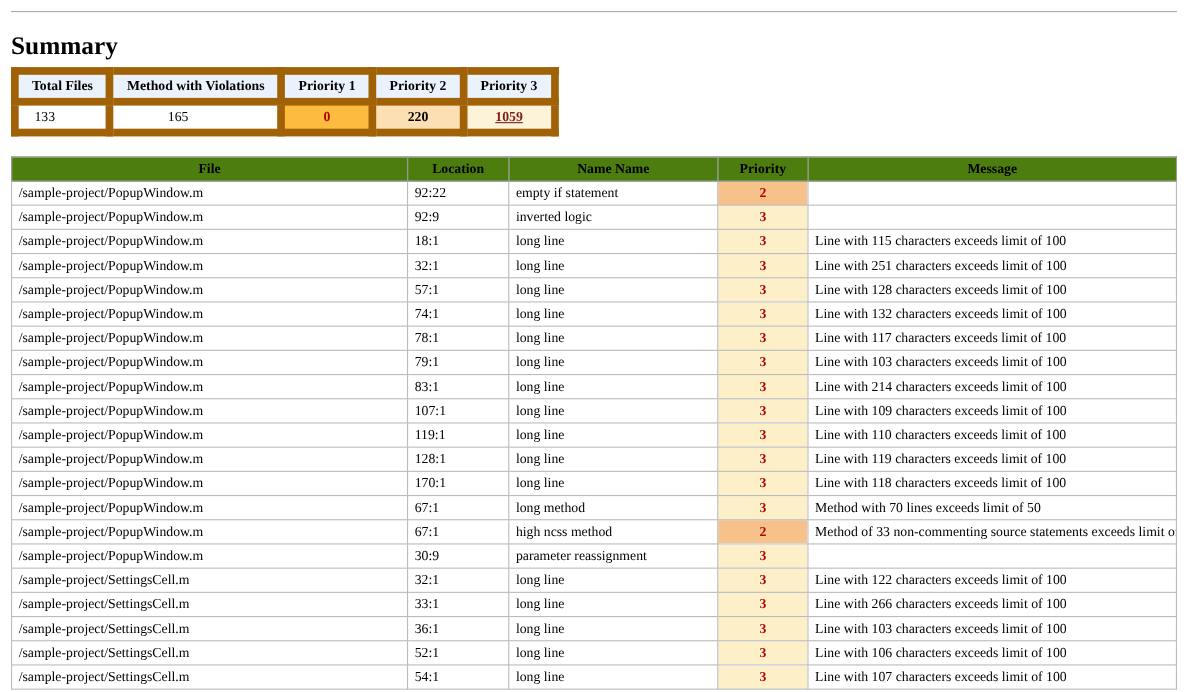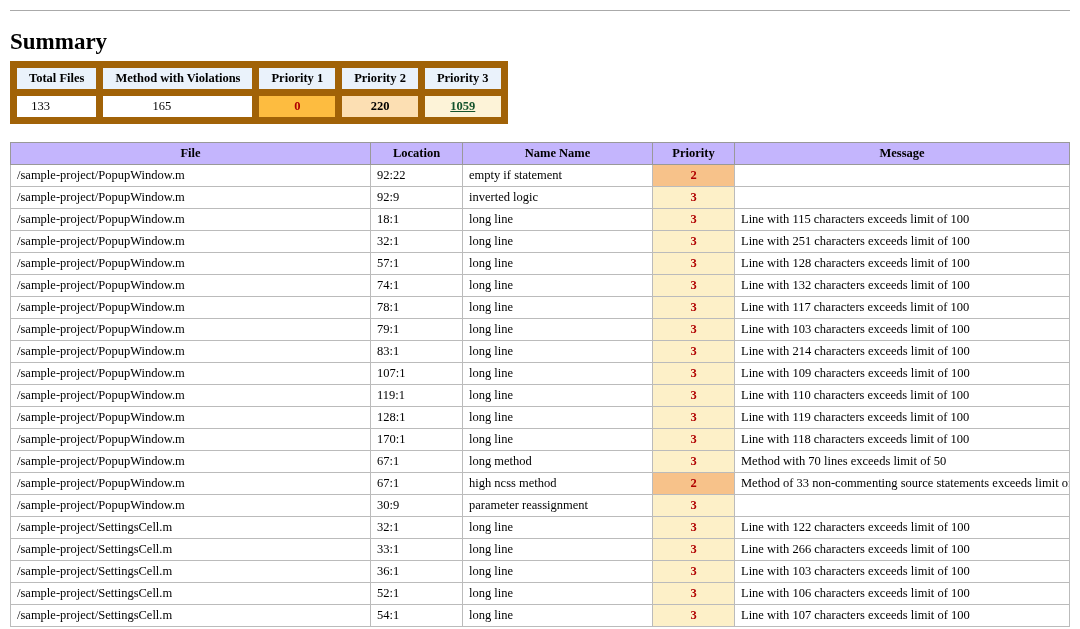--- a/index.html
+++ b/index.html
@@ -47,30 +47,30 @@
   table.summary-table th {
     background: #eaf2fb;
     font-weight: bold;
   }
   table.summary-table td.left {
     text-align: center;
     padding-right: 44px;
   }
   td.p1 { background:#fdbc40; color:#b00000; font-weight:bold; }
   td.p2 { background:#fcdfb3; color:#000000; font-weight:bold; }
-  td.p3 { background:#fdf3d8; color:#14532d; font-weight:bold;text-decoration:underline; }
+  td.p3 { background:#fdf3d8; color:#7f1d1d; font-weight:bold;text-decoration:underline; }
 
   
   table.violations {
     border-collapse: collapse;
     width: 100%;
     table-layout: fixed;
   }
   table.violations th {
-    background:#c4b5fd;
+    background:#4d7c0f;
     border:1px solid #999;
     font-size:12.5px;
     font-weight:bold;
     padding:3px 6px;
     text-align:center;
   }
   table.violations td {
     border:1px solid #bbb;
     font-size:12.5px;
     padding:3px 6px;

